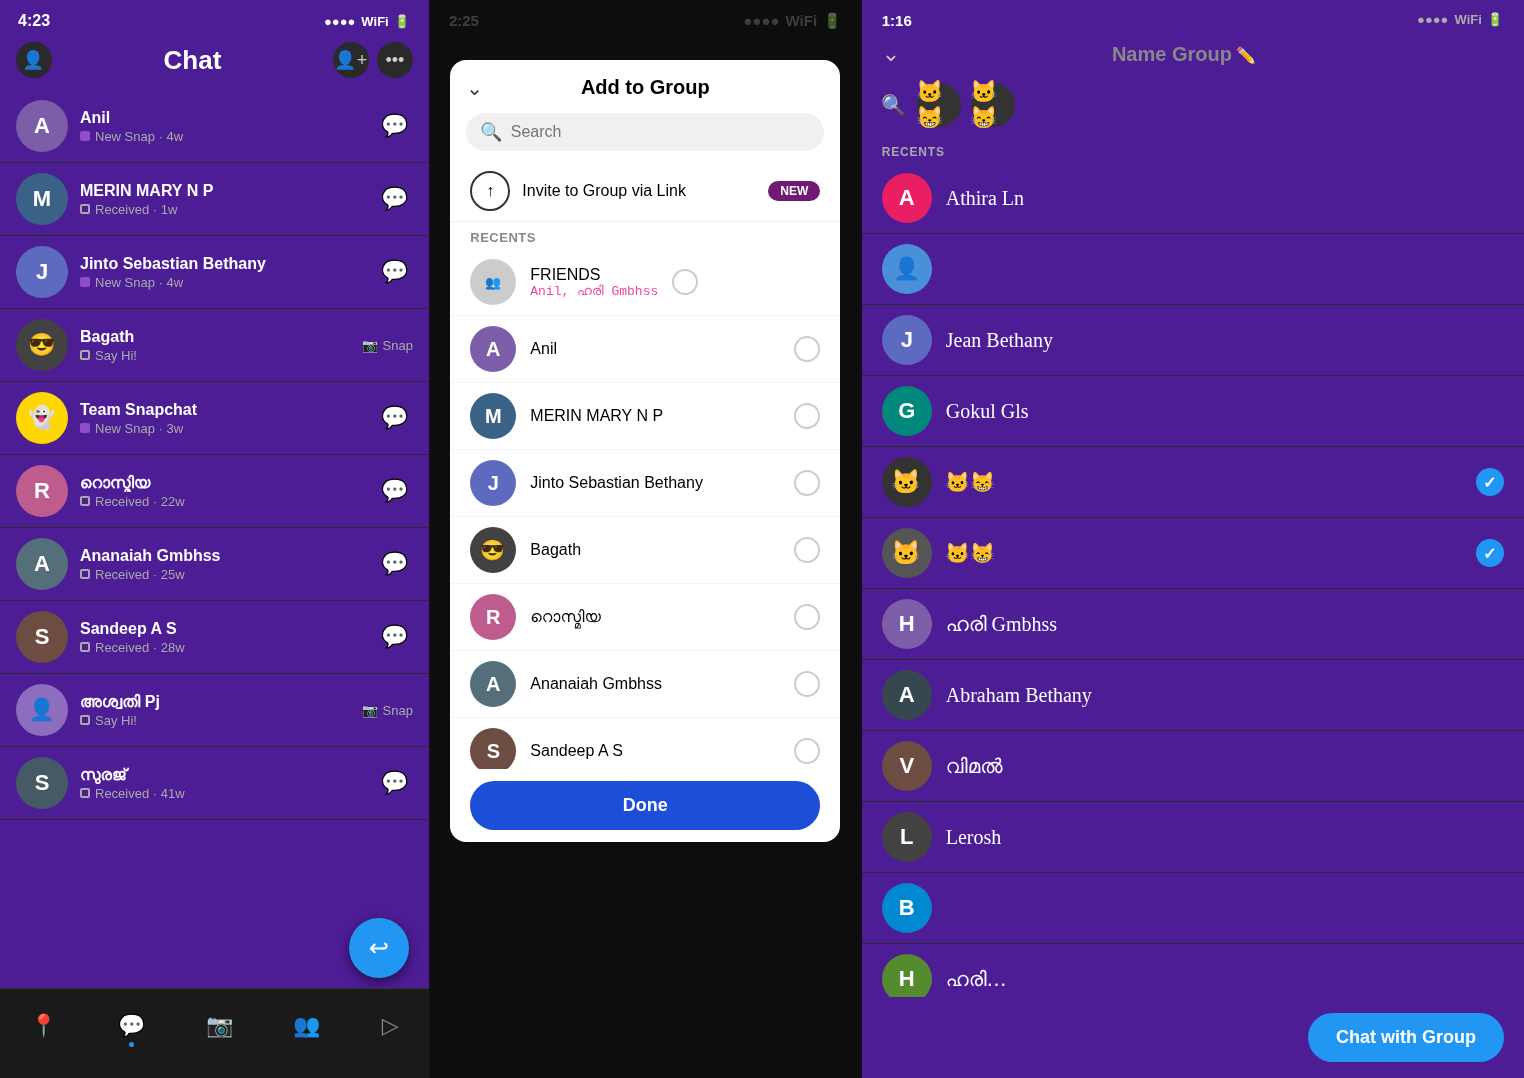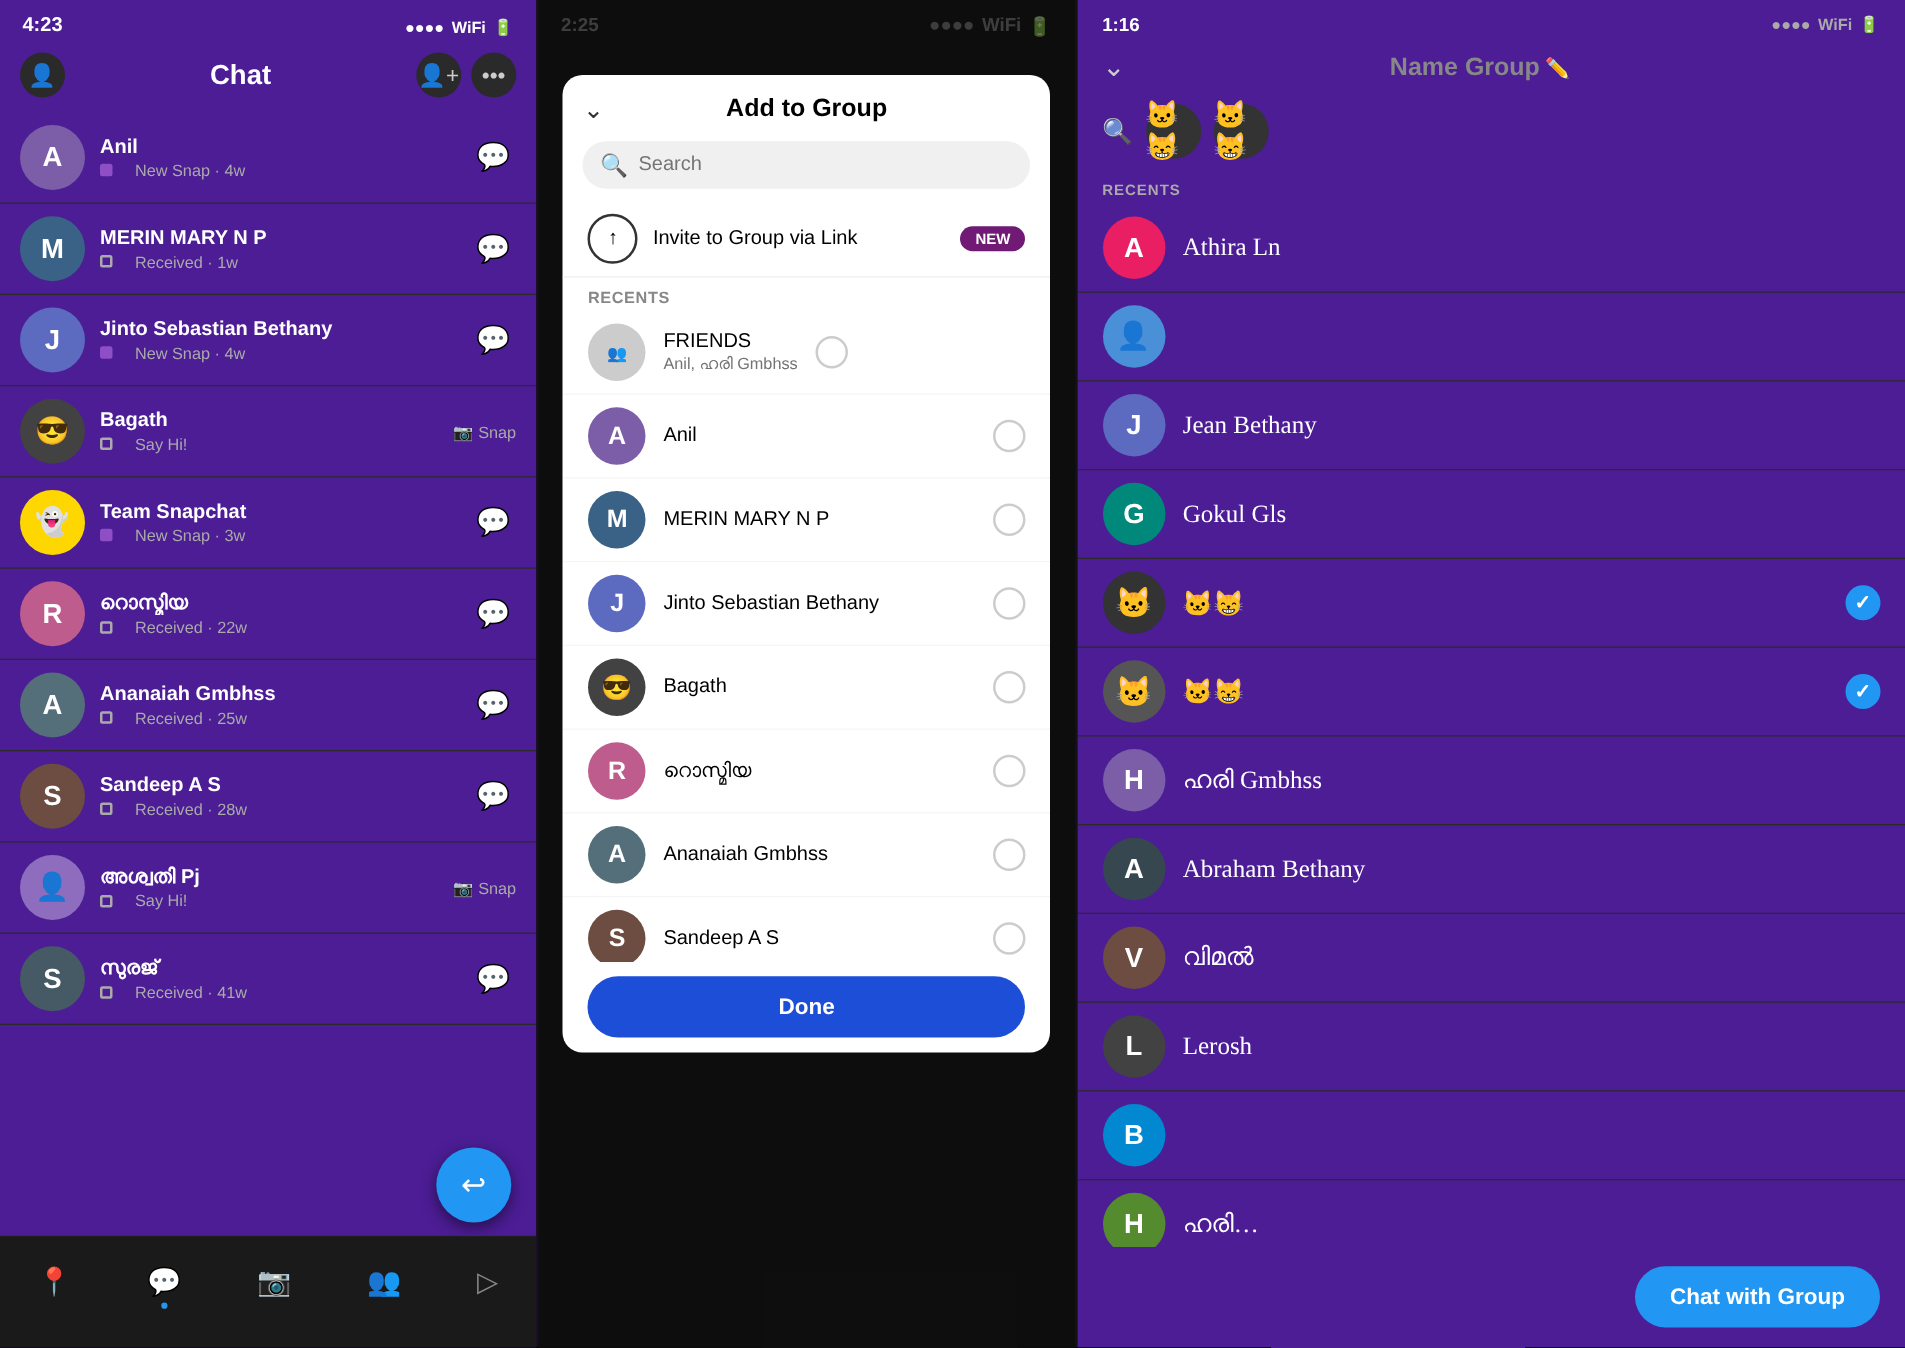--- a/index.html
+++ b/index.html
@@ -41,21 +41,21 @@
     .status-bar .time { font-weight: 700; font-size: 16px; }
     .status-icons { display: flex; gap: 6px; align-items: center; font-size: 13px; }
 
     .chat-header {
       display: flex;
       align-items: center;
       justify-content: space-between;
       padding: 8px 16px 12px;
     }
     .chat-header-title {
-      font-size: 22px;
+      font-size: 26px;
       font-weight: 700;
       color: #fff;
       flex: 1;
       text-align: center;
     }
     .header-icon {
       width: 36px; height: 36px;
       border-radius: 50%;
       background: #2a2a2a;
       display: flex; align-items: center; justify-content: center;
@@ -94,21 +94,21 @@
       font-size: 16px;
       font-weight: 600;
       color: #fff;
       white-space: nowrap;
       overflow: hidden;
       text-overflow: ellipsis;
     }
     .chat-sub {
       display: flex;
       align-items: center;
-      gap: 18px;
+      gap: 5px;
       margin-top: 2px;
     }
     .chat-dot {
       width: 10px; height: 10px;
       border-radius: 2px;
       flex-shrink: 0;
     }
     .dot-purple { background: #8E4EC6; }
     .dot-empty { border: 2px solid #aaa; background: transparent; }
 
@@ -264,21 +264,21 @@
       width: 46px; height: 46px;
       border-radius: 50%;
       background: #ccc;
       display: flex; align-items: center; justify-content: center;
       font-size: 20px;
       flex-shrink: 0;
       font-weight: 600;
       color: #fff;
     }
     .modal-item-name { font-size: 16px; color: #000; font-weight: 500; flex: 1; }
-    .modal-sub { font-size: 13px; color: #737373; }
+    .modal-sub { font-size: 13px; color: #ec4899; font-family: Liberation Mono, monospace; }
     .modal-radio {
       width: 26px; height: 26px;
       border-radius: 50%;
       border: 2px solid #ccc;
       flex-shrink: 0;
     }
     .modal-done {
       margin: 12px 20px;
       background: #1d4ed8;
       color: #fff;

